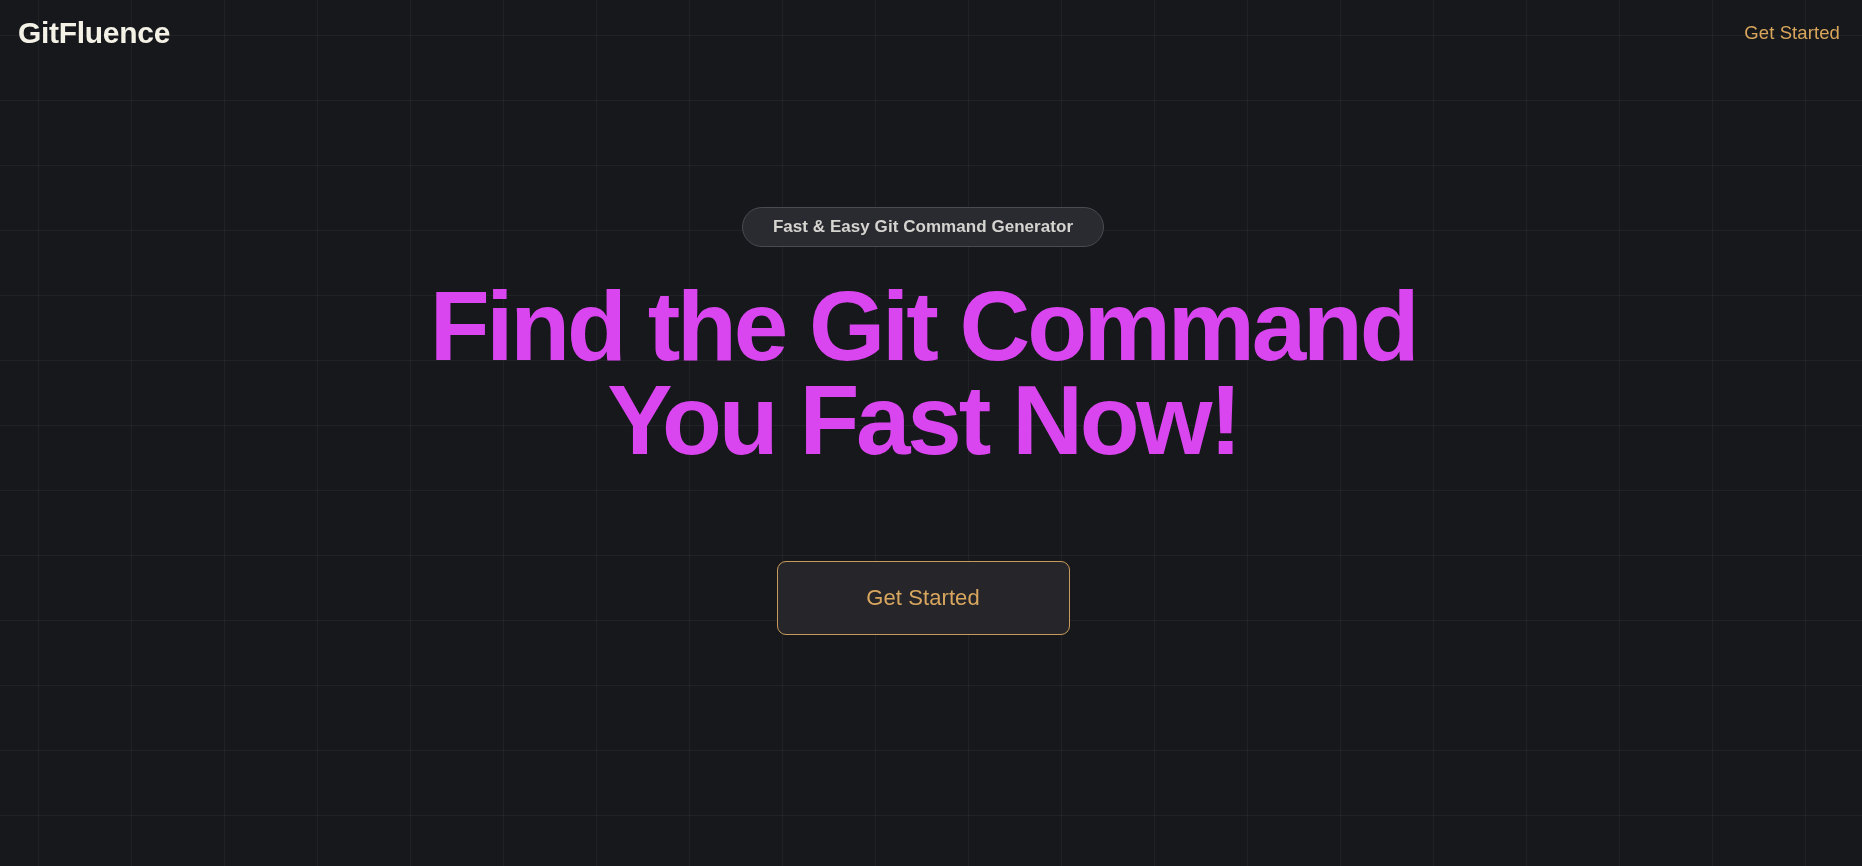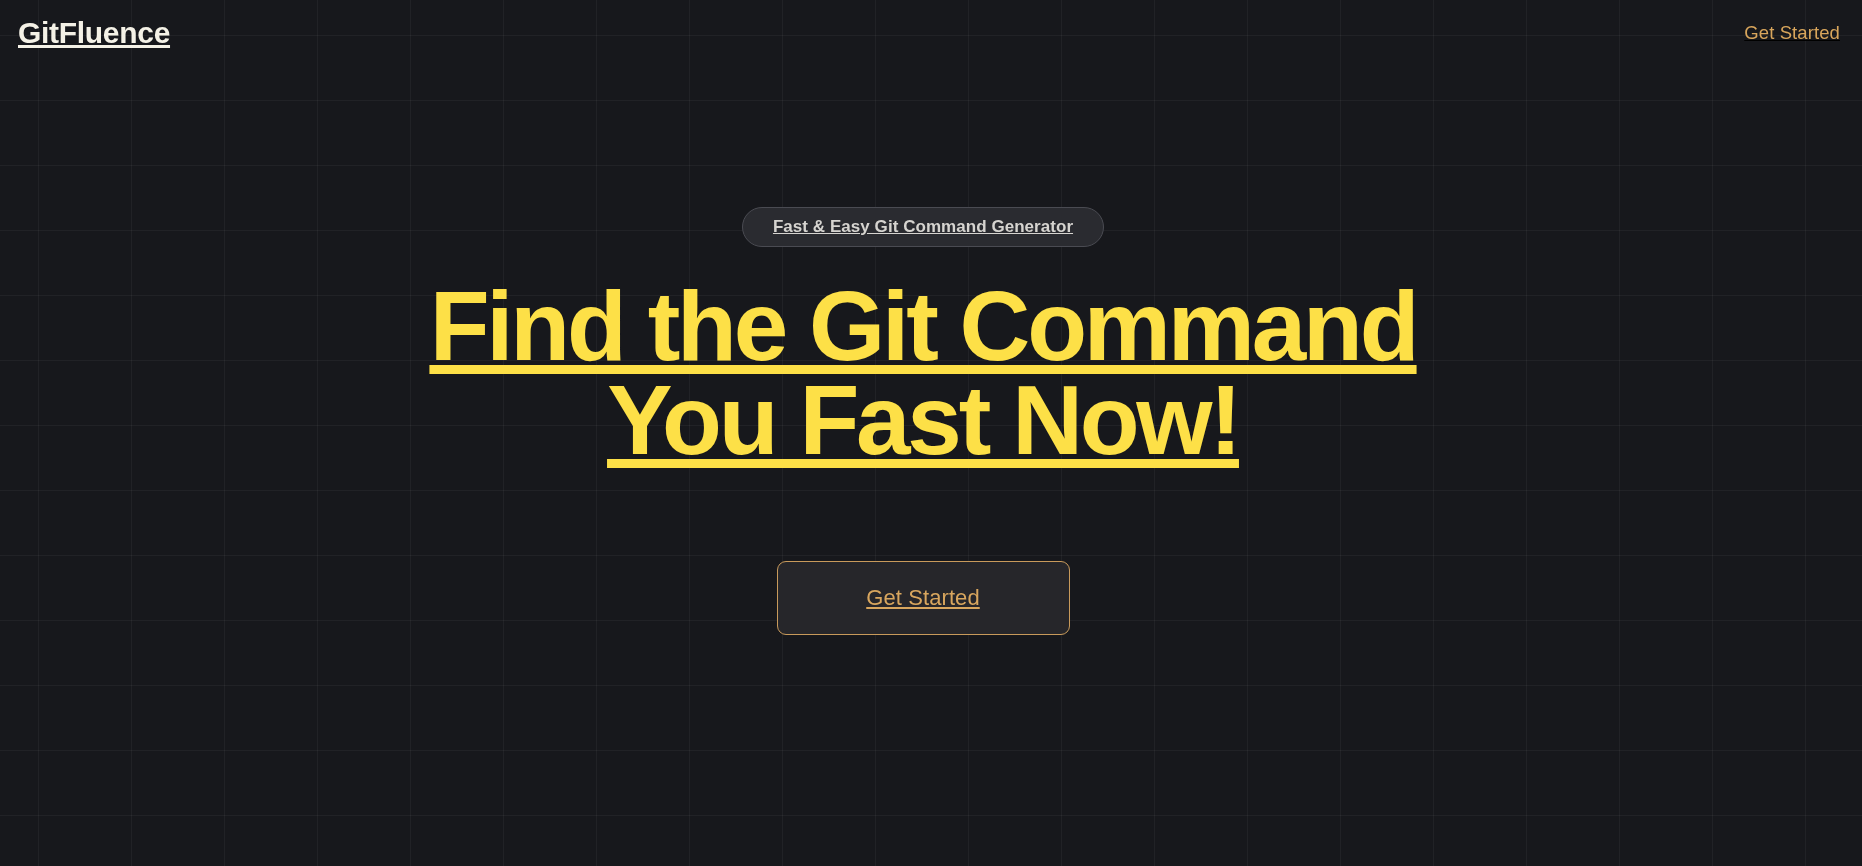--- a/index.html
+++ b/index.html
@@ -1,16 +1,16 @@
 <!DOCTYPE html>
 <html><head>
 <meta charset="utf-8">
 <title>GitFluence</title>
 <style>
-  * { margin: 0; padding: 0; box-sizing: border-box; text-decoration: underline; }
+  * { margin: 0; padding: 0; box-sizing: border-box; }
 
   html, body {
     width: 1862px;
     height: 866px;
     overflow: hidden;
   }
 
   body {
     background-color: #17181c;
     font-family: "Liberation Sans", sans-serif;
@@ -104,21 +104,21 @@
   }
 
   #hero-heading {
     margin-top: 31px;
     width: 1100px;
     text-align: center;
     font-size: 98px;
     font-weight: bold;
     line-height: 0.99;
     letter-spacing: -3.2px;
-    color: #fde047;
+    color: #d946ef;
   }
 
   #hero-heading .hl { display: block; }
   #hero-heading .hl-2 { margin-top: -3px; }
 
   #hero-subtext {
     margin-top: 44px;
     width: 1100px;
     text-align: center;
     font-size: 24.5px;

